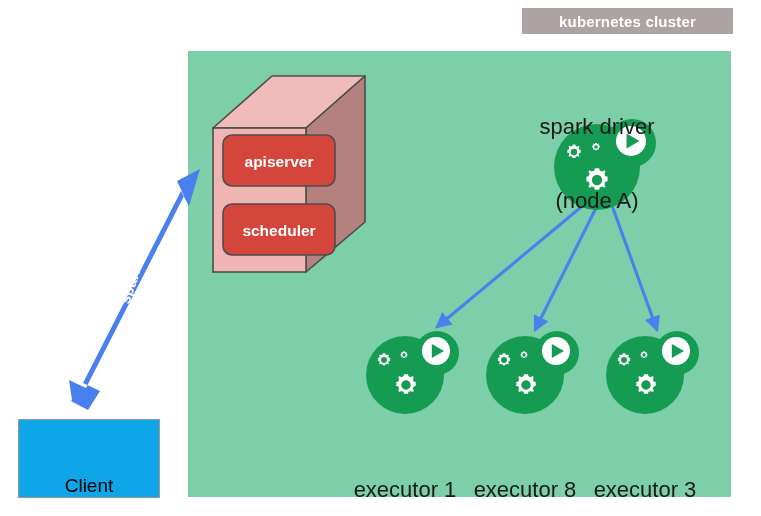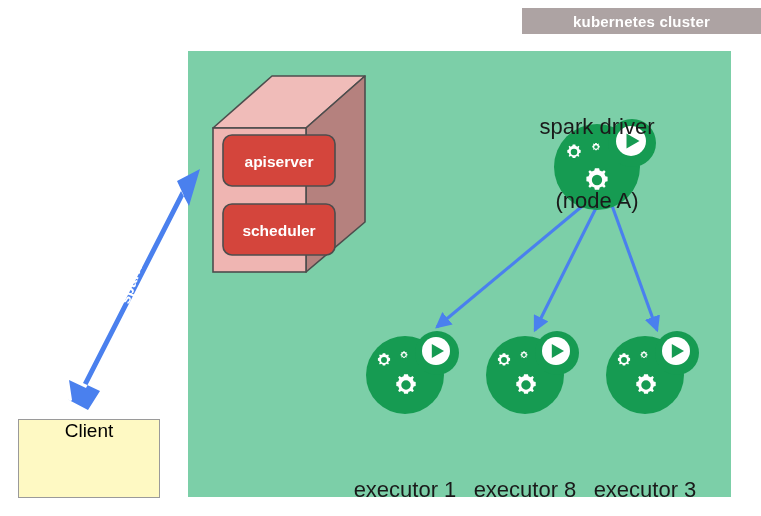--- a/index.html
+++ b/index.html
@@ -34,43 +34,43 @@
   }
   .node-label {
     font-size: 22px;
     text-align: center;
     color: #1a1a1a;
   }
   .k8s-badge {
     position: absolute;
     left: 522px;
     top: 8px;
-    width: 239px;
+    width: 211px;
     height: 26px;
     background: #ada3a3;
     display: flex;
     align-items: center;
     justify-content: center;
   }
   .k8s-badge span {
     color: #ffffff;
     font-size: 15px;
     font-weight: bold;
     letter-spacing: 0.2px;
   }
   .client-box {
     position: absolute;
     left: 18px;
     top: 419px;
     width: 140px;
     height: 77px;
-    background: #fef9c3;
+    background: #0ea5e9;
     border: 1px solid #9a9a9a;
     display: flex;
-    align-items: flex-start;
+    align-items: flex-end;
     justify-content: center;
   }
   .client-box span {
     font-size: 19px;
     color: #000000;
   }
   .submit-text {
     position: absolute;
     left: 92px;
     top: 250px;

